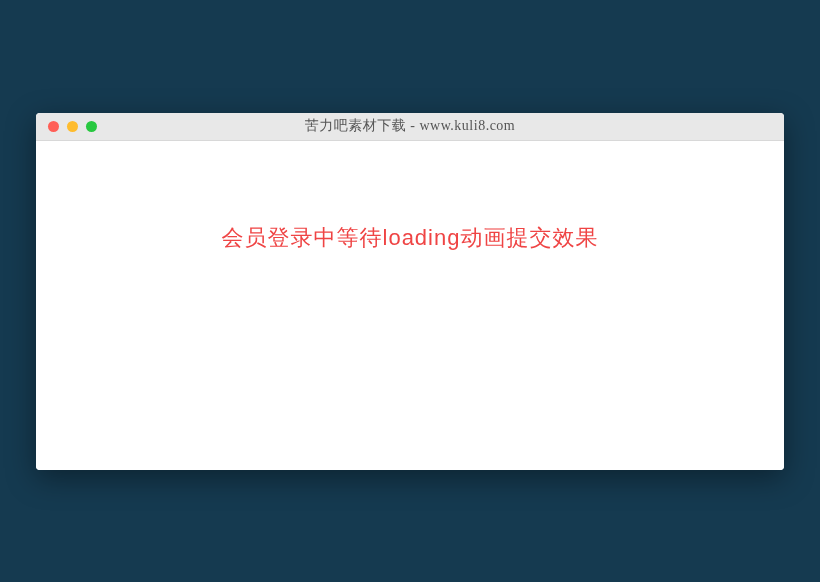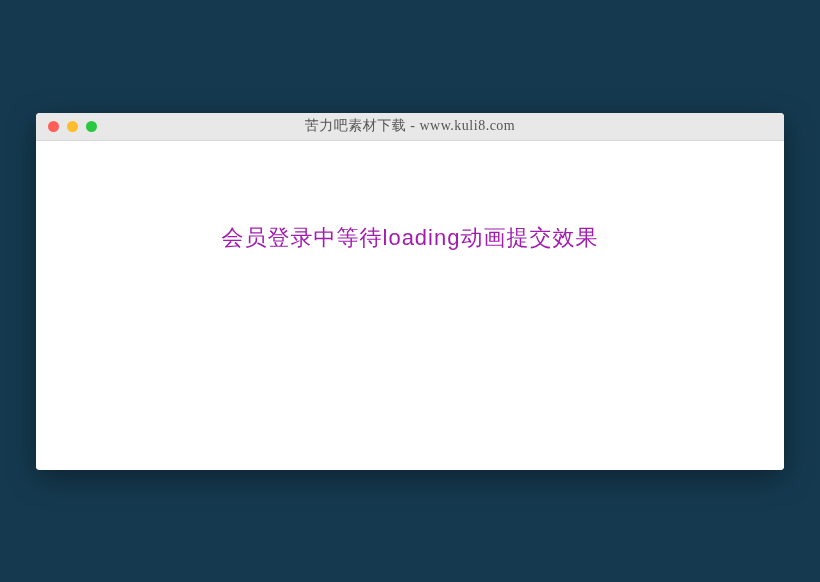--- a/index.html
+++ b/index.html
@@ -63,21 +63,21 @@
     .content {
       flex: 1;
       background: #ffffff;
       display: flex;
       flex-direction: column;
       align-items: center;
       padding-top: 82px;
     }
     .heading {
       font-size: 22px;
-      color: #a21caf;
+      color: #ef4444;
       font-weight: 400;
       letter-spacing: 1px;
     }
     .button-wrap {
       margin-top: 104px;
     }
     .login-button {
       background: #3398da;
       color: #ffffff;
       border: none;

